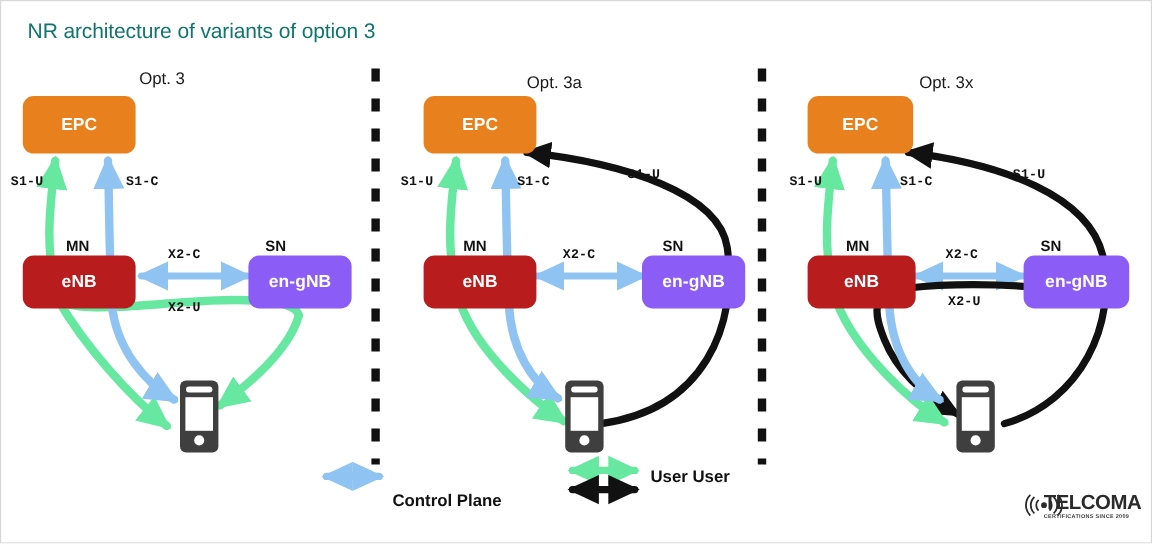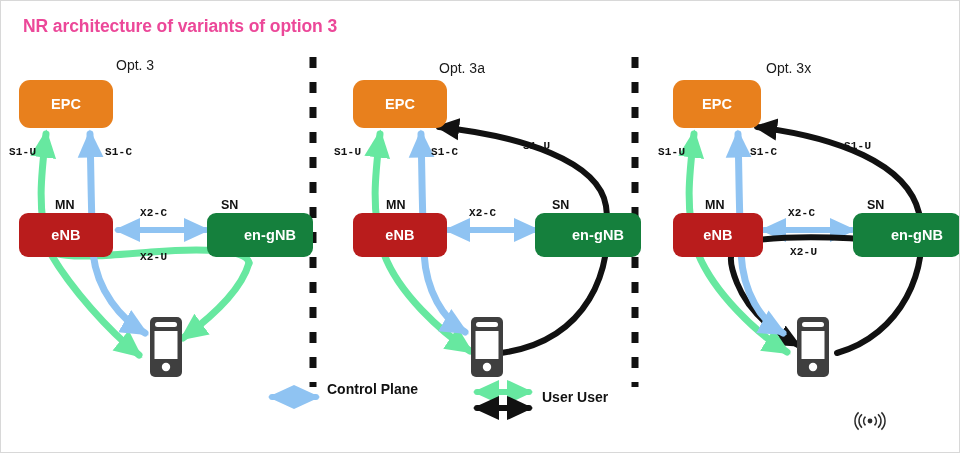--- a/index.html
+++ b/index.html
@@ -4,35 +4,35 @@
 <style>
   html,body{margin:0;padding:0;background:#fff;}
   body{font-family:"Liberation Sans","DejaVu Sans",sans-serif;}
   #canvas{
     position:relative;width:960px;height:453px;background:#ffffff;
     border:1px solid #d8d8d8;box-sizing:border-box;overflow:hidden;
   }
   #svg-layer{position:absolute;left:0;top:0;width:960px;height:453px;}
   .page-title{
     position:absolute;left:22px;top:15px;
-    font-size:17.5px;font-weight:700;color:#ec4899;letter-spacing:-0.1px;
+    font-size:17.5px;font-weight:400;color:#0f766e;letter-spacing:-0.1px;
     white-space:nowrap;
   }
   .panel-title{
     position:absolute;font-size:14px;font-weight:400;color:#1b1b1b;
     white-space:nowrap;
   }
   .node{
     position:absolute;border-radius:9px;display:flex;align-items:center;
     justify-content:center;color:#ffffff;font-size:14.5px;font-weight:700;
     letter-spacing:0.1px;
   }
-  .node.epc{background:#E8801D;border-radius:11px;}
+  .node.epc{background:#E8801D;}
   .node.mn{background:#b91c1c;}
-  .node.sn{background:#15803d;padding-left:20px;}
+  .node.sn{background:#8b5cf6;}
   .role-label{
     position:absolute;font-size:12.5px;font-weight:700;color:#111111;
     white-space:nowrap;
   }
   .link-label{
     position:absolute;font-size:11px;font-weight:700;color:#111111;
     white-space:nowrap;letter-spacing:0.2px;font-family:Liberation Mono, monospace;
   }
   .legend-label{
     position:absolute;font-size:14px;font-weight:700;color:#111111;
@@ -171,17 +171,24 @@
   <div class="role-label" style="left:704px;top:197px;">MN</div>
   <div class="node mn" style="left:672px;top:212px;width:90px;height:44px;">eNB</div>
   <div class="role-label" style="left:866px;top:197px;">SN</div>
   <div class="node sn" style="left:852px;top:212px;width:88px;height:44px;">en-gNB</div>
   <div class="link-label" style="left:657px;top:145px;">S1-U</div>
   <div class="link-label" style="left:749px;top:145px;">S1-C</div>
   <div class="link-label" style="left:787px;top:206px;">X2-C</div>
   <div class="link-label" style="left:789px;top:245px;">X2-U</div>
   <div class="link-label" style="left:843px;top:139px;">S1-U</div>
 
-  <div class="legend-label" style="left:326px;top:380px;">Control Plane</div>
+  <div class="legend-label" style="left:326px;top:408px;">Control Plane</div>
   <div class="legend-label" style="left:541px;top:388px;">User User</div>
 
+  <div class="logo">
+    <div style="width:32px;"></div>
+    <div class="logo-text-wrap">
+      <span class="logo-name">TELCOMA</span>
+      <span class="logo-sub">CERTIFICATIONS SINCE 2009</span>
+    </div>
+  </div>
 
 </div>
 
 </body></html>

